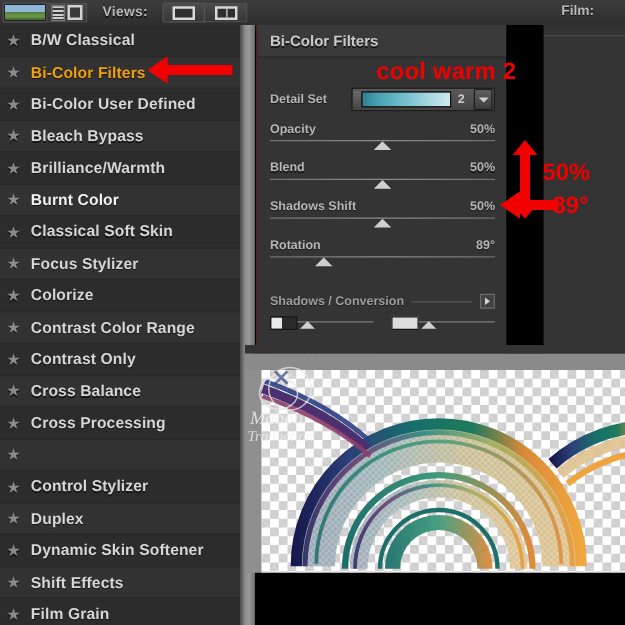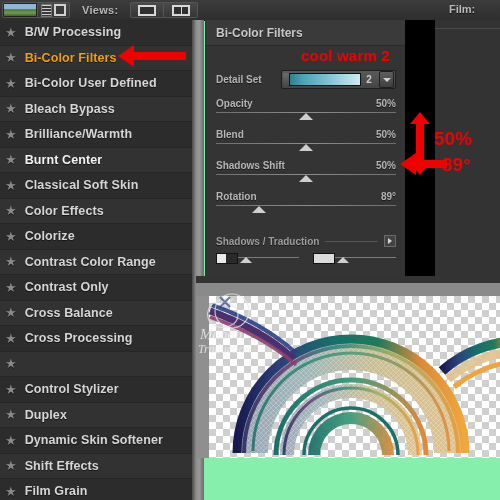--- a/index.html
+++ b/index.html
@@ -1,18 +1,18 @@
 <!DOCTYPE html>
 <html><head>
 <meta charset="utf-8">
 <style>
   html,body{margin:0;padding:0;background:#1a1a1a;}
   body{width:500px;height:500px;overflow:hidden;
        font-family:"Liberation Sans","DejaVu Sans",sans-serif;}
-  #app{position:relative;width:500px;height:500px;background:#86efac;overflow:hidden;}
+  #app{position:relative;width:500px;height:500px;background:#000000;overflow:hidden;}
 
   
   .toolbar{position:absolute;left:0;top:0;width:500px;height:20px;
     background:linear-gradient(#3c3c3c,#2e2e2e);border-bottom:1px solid #1b1b1b;}
   .tb-group{position:absolute;top:2px;height:16px;display:flex;align-items:center;}
   .tb-btn{height:16px;border:1px solid #555;border-radius:2px;
     background:linear-gradient(#4a4a4a,#363636);display:flex;align-items:center;
     justify-content:center;box-sizing:border-box;}
   .thumb-btn{width:36px;padding:1px;background:#222;}
   .thumb-img{width:32px;height:12px;
@@ -105,21 +105,21 @@
     border-right:1px solid #5b1f1f;}
   
   .modes{position:absolute;left:435px;top:20px;width:65px;height:263px;background:#333;}
   .modes-label{position:absolute;left:449px;top:3px;font-size:11px;font-weight:bold;
     color:#b9b9b9;text-shadow:0 1px 0 #111;}
   .modes-sep{position:absolute;left:435px;top:28px;width:65px;height:1px;background:#4a4a4a;}
 
   
   .ann{position:absolute;color:#f20000;font-weight:bold;
     font-family:"Liberation Sans","DejaVu Sans",sans-serif;}
-  #ann-coolwarm{left:301px;top:47px;font-size:15px;letter-spacing:.2px;text-align:right;}
+  #ann-coolwarm{left:301px;top:47px;font-size:19px;letter-spacing:.2px;text-align:right;}
   #ann-50{left:434px;top:128px;font-size:19px;}
   #ann-89{left:442px;top:154px;font-size:19px;}
 
   .arrow-h{position:absolute;height:8px;background:#f20000;}
   .arrow-h:after{content:"";position:absolute;top:-7px;width:0;height:0;
     border-top:11px solid transparent;border-bottom:11px solid transparent;}
   
   .arrow-left:after{left:-15px;border-right:16px solid #f20000;}
   
   #ann-arrow-list{left:133px;top:52px;width:53px;}
@@ -178,49 +178,49 @@
         <span class="v-split"></span>
       </div>
     </div>
 
     <span class="modes-label">Film:</span>
   </div>
 
   <div class="sidebar" id="filter-list">
       <div class="f-row odd">
         <span class="star">★</span>
-        <span class="f-name">B/W Processing</span>
+        <span class="f-name">B/W Classical</span>
       </div>
       <div class="f-row alt selected">
         <span class="star">★</span>
         <span class="f-name">Bi-Color Filters</span>
       </div>
       <div class="f-row odd">
         <span class="star">★</span>
         <span class="f-name">Bi-Color User Defined</span>
       </div>
       <div class="f-row alt">
         <span class="star">★</span>
         <span class="f-name">Bleach Bypass</span>
       </div>
       <div class="f-row odd">
         <span class="star">★</span>
         <span class="f-name">Brilliance/Warmth</span>
       </div>
       <div class="f-row alt bright">
         <span class="star">★</span>
-        <span class="f-name">Burnt Center</span>
+        <span class="f-name">Burnt Color</span>
       </div>
       <div class="f-row odd">
         <span class="star">★</span>
         <span class="f-name">Classical Soft Skin</span>
       </div>
       <div class="f-row alt">
         <span class="star">★</span>
-        <span class="f-name">Color Effects</span>
+        <span class="f-name">Focus Stylizer</span>
       </div>
       <div class="f-row odd">
         <span class="star">★</span>
         <span class="f-name">Colorize</span>
       </div>
       <div class="f-row alt">
         <span class="star">★</span>
         <span class="f-name">Contrast Color Range</span>
       </div>
       <div class="f-row odd">
@@ -317,21 +317,21 @@
             </div>
             <div class="track">
               <span class="line"></span>
               <span class="knob" style="left: calc(24% - 7px);"></span>
             </div>
           </div>
         </div>
 
       <div class="sect">
         <div class="sect-head">
-          <span class="sect-title">Shadows / Traduction</span>
+          <span class="sect-title">Shadows / Conversion</span>
           <span class="sect-line"></span>
           <span class="sect-btn">
               <i></i>
             </span>
         </div>
         <div class="dual">
           <div class="half">
             <span class="minisw a"></span>
             <span class="line"></span>
             <span class="knob"></span>

